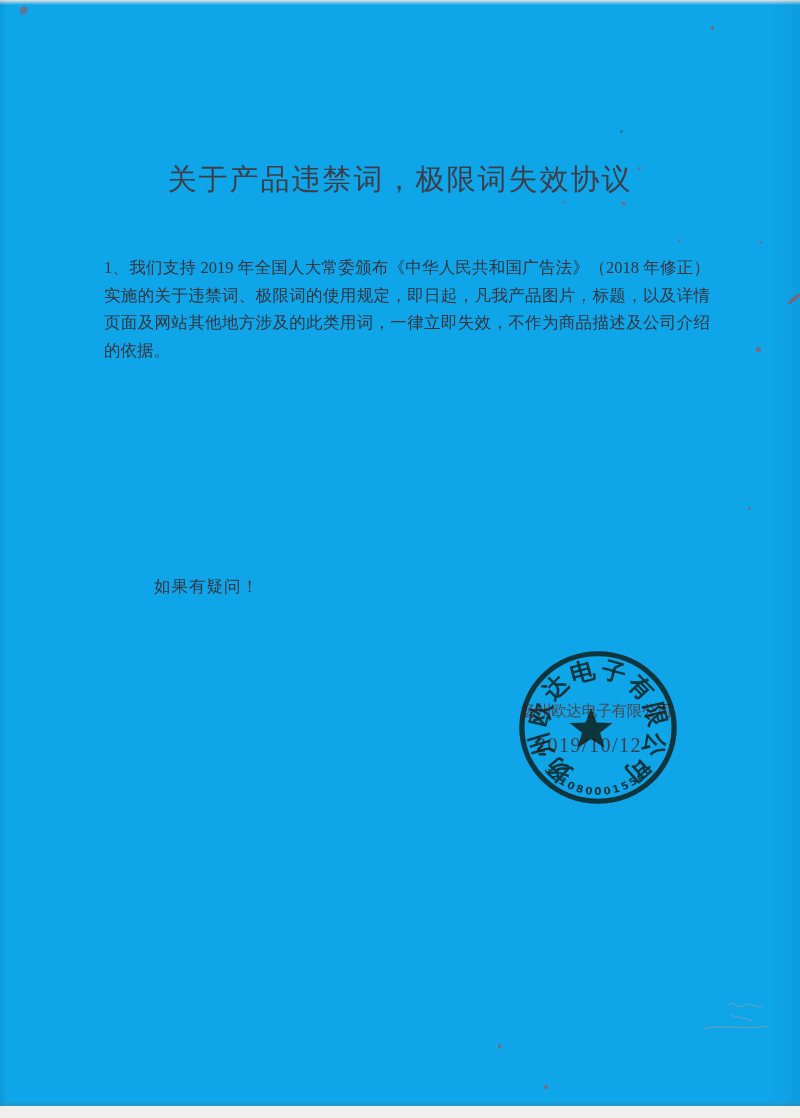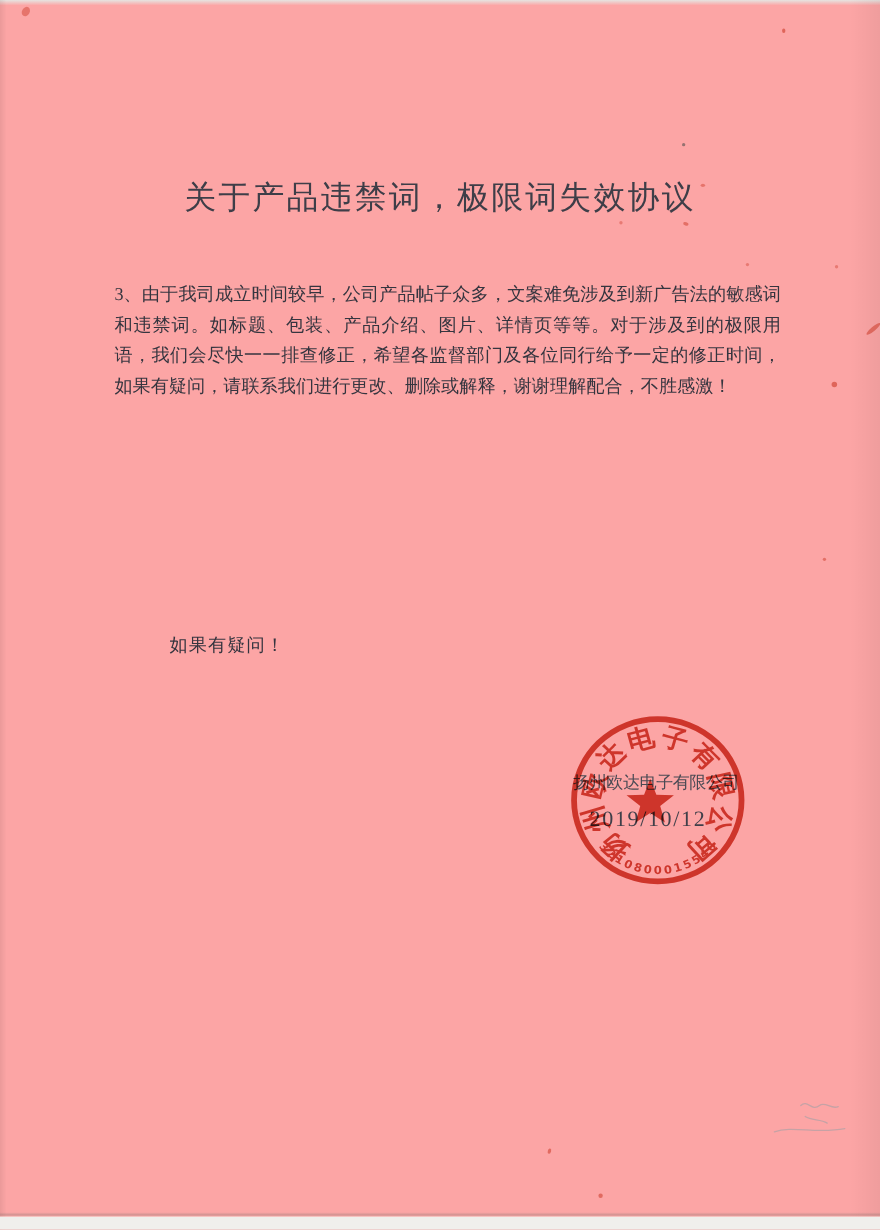--- a/index.html
+++ b/index.html
@@ -1,20 +1,20 @@
 <!DOCTYPE html>
 <html style="--seal-red: #cb3a28;"><head>
 <meta charset="utf-8">
 <style>
   html,body{margin:0;padding:0;background:#d8d8d8;}
   .page{
     position:relative;
     width:800px;height:1118px;
     margin:0 auto;
-    background:#fca5a5;
+    background:#0ea5e9;
     overflow:hidden;
     font-family:"Liberation Serif","DejaVu Serif",serif;
   }
   
   .edge-top{position:absolute;top:0;left:0;right:0;height:5px;
     background:linear-gradient(#e6e4e1,rgba(230,228,225,0));}
   .edge-bottom-line{position:absolute;top:1102px;left:0;right:0;height:4px;
     background:linear-gradient(rgba(0,0,0,0),rgba(110,108,104,.30) 60%,rgba(0,0,0,0));}
   .edge-bottom{position:absolute;top:1106px;left:0;right:0;height:12px;background:#f0efec;}
   .edge-left{position:absolute;left:0;top:0;bottom:0;width:6px;
@@ -72,21 +72,21 @@
 
   <div class="edge-top"></div>
   <div class="edge-left"></div>
   <div class="edge-right"></div>
   <div class="edge-bottom-line"></div>
   <div class="edge-bottom"></div>
 
   <div class="doc-title">关于产品违禁词，极限词失效协议</div>
 
   <div class="content">
-    <p>3、由于我司成立时间较早，公司产品帖子众多，文案难免涉及到新广告法的敏感词和违禁词。如标题、包装、产品介绍、图片、详情页等等。对于涉及到的极限用语，我们会尽快一一排查修正，希望各监督部门及各位同行给予一定的修正时间，如果有疑问，请联系我们进行更改、删除或解释，谢谢理解配合，不胜感激！</p>
+    <p>1、我们支持 2019 年全国人大常委颁布《中华人民共和国广告法》（2018 年修正）实施的关于违禁词、极限词的使用规定，即日起，凡我产品图片，标题，以及详情页面及网站其他地方涉及的此类用词，一律立即失效，不作为商品描述及公司介绍的依据。</p>
   </div>
 
   <div class="closing">如果有疑问！</div>
 
   <div class="printed-company">扬州欧达电子有限公司</div>
   <div class="printed-date">2019/10/12</div>
 
   <svg class="seal" id="seal-svg" viewBox="0 0 200 200" preserveAspectRatio="none">
     <ellipse cx="100" cy="100" rx="94" ry="94" fill="none" stroke="var(--seal-red,#cb3a28)" stroke-width="6.5"></ellipse>
     <polygon fill="var(--seal-red,#cb3a28)" points="91.5,75 98.4,93.5 118.1,94.3 102.7,106.6 108,125.7 91.5,114.8 75,125.7 80.3,106.6 64.9,94.3 84.6,93.5"></polygon>

